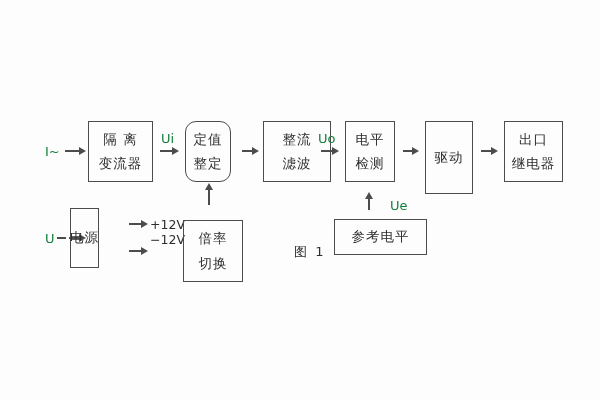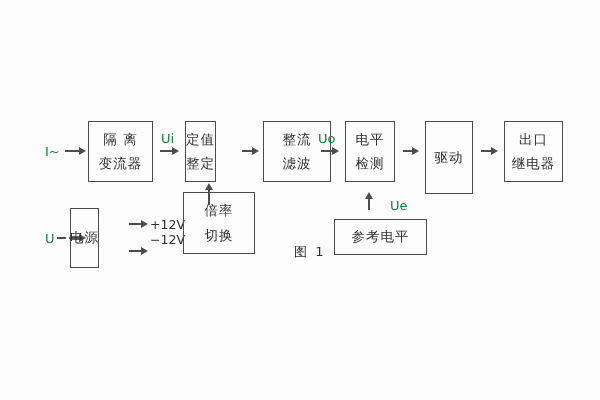--- a/index.html
+++ b/index.html
@@ -46,21 +46,21 @@
   <div class="harrow" style="left:65px;top:150px;width:14px;"></div>
 
   <div class="box" style="left:88px;top:121px;width:65px;height:61px;">
     <span>隔 离</span>
     <span>变流器</span>
   </div>
 
   <span class="sig" style="left:161px;top:132px;">Ui</span>
   <div class="harrow" style="left:160px;top:150px;width:12px;"></div>
 
-  <div class="box" style="left:185px;top:121px;width:31px;height:61px;">
+  <div class="box" style="left:185px;top:121px;width:46px;height:61px;border-radius:11px;">
     <span>定值</span>
     <span>整定</span>
   </div>
 
   <div class="harrow" style="left:242px;top:150px;width:10px;"></div>
 
   <div class="box" style="left:263px;top:121px;width:68px;height:61px;">
     <span>整流</span>
     <span>滤波</span>
   </div>
@@ -93,21 +93,21 @@
   <div class="box" style="left:70px;top:208px;width:29px;height:60px;">
     <span>电源</span>
   </div>
 
   <div class="harrow" style="left:129px;top:223px;width:12px;"></div>
   <span class="rail" style="left:150px;top:219px;text-align:right;">+12V</span>
 
   <div class="harrow" style="left:129px;top:250px;width:12px;"></div>
   <span class="rail" style="left:150px;top:234px;">−12V</span>
 
-  <div class="box" style="left:183px;top:192px;width:72px;height:62px;">
+  <div class="box" style="left:183px;top:220px;width:60px;height:62px;">
     <span>倍率</span>
     <span>切换</span>
   </div>
 
   <div class="uarrow" style="left:208px;top:190px;height:15px;"></div>
 
   <div class="uarrow" style="left:368px;top:199px;height:11px;"></div>
   <span class="sig" style="left:378px;top:199px;margin-left:12px;">Ue</span>
 
   <div class="box" style="left:334px;top:219px;width:93px;height:36px;gap:0;">

